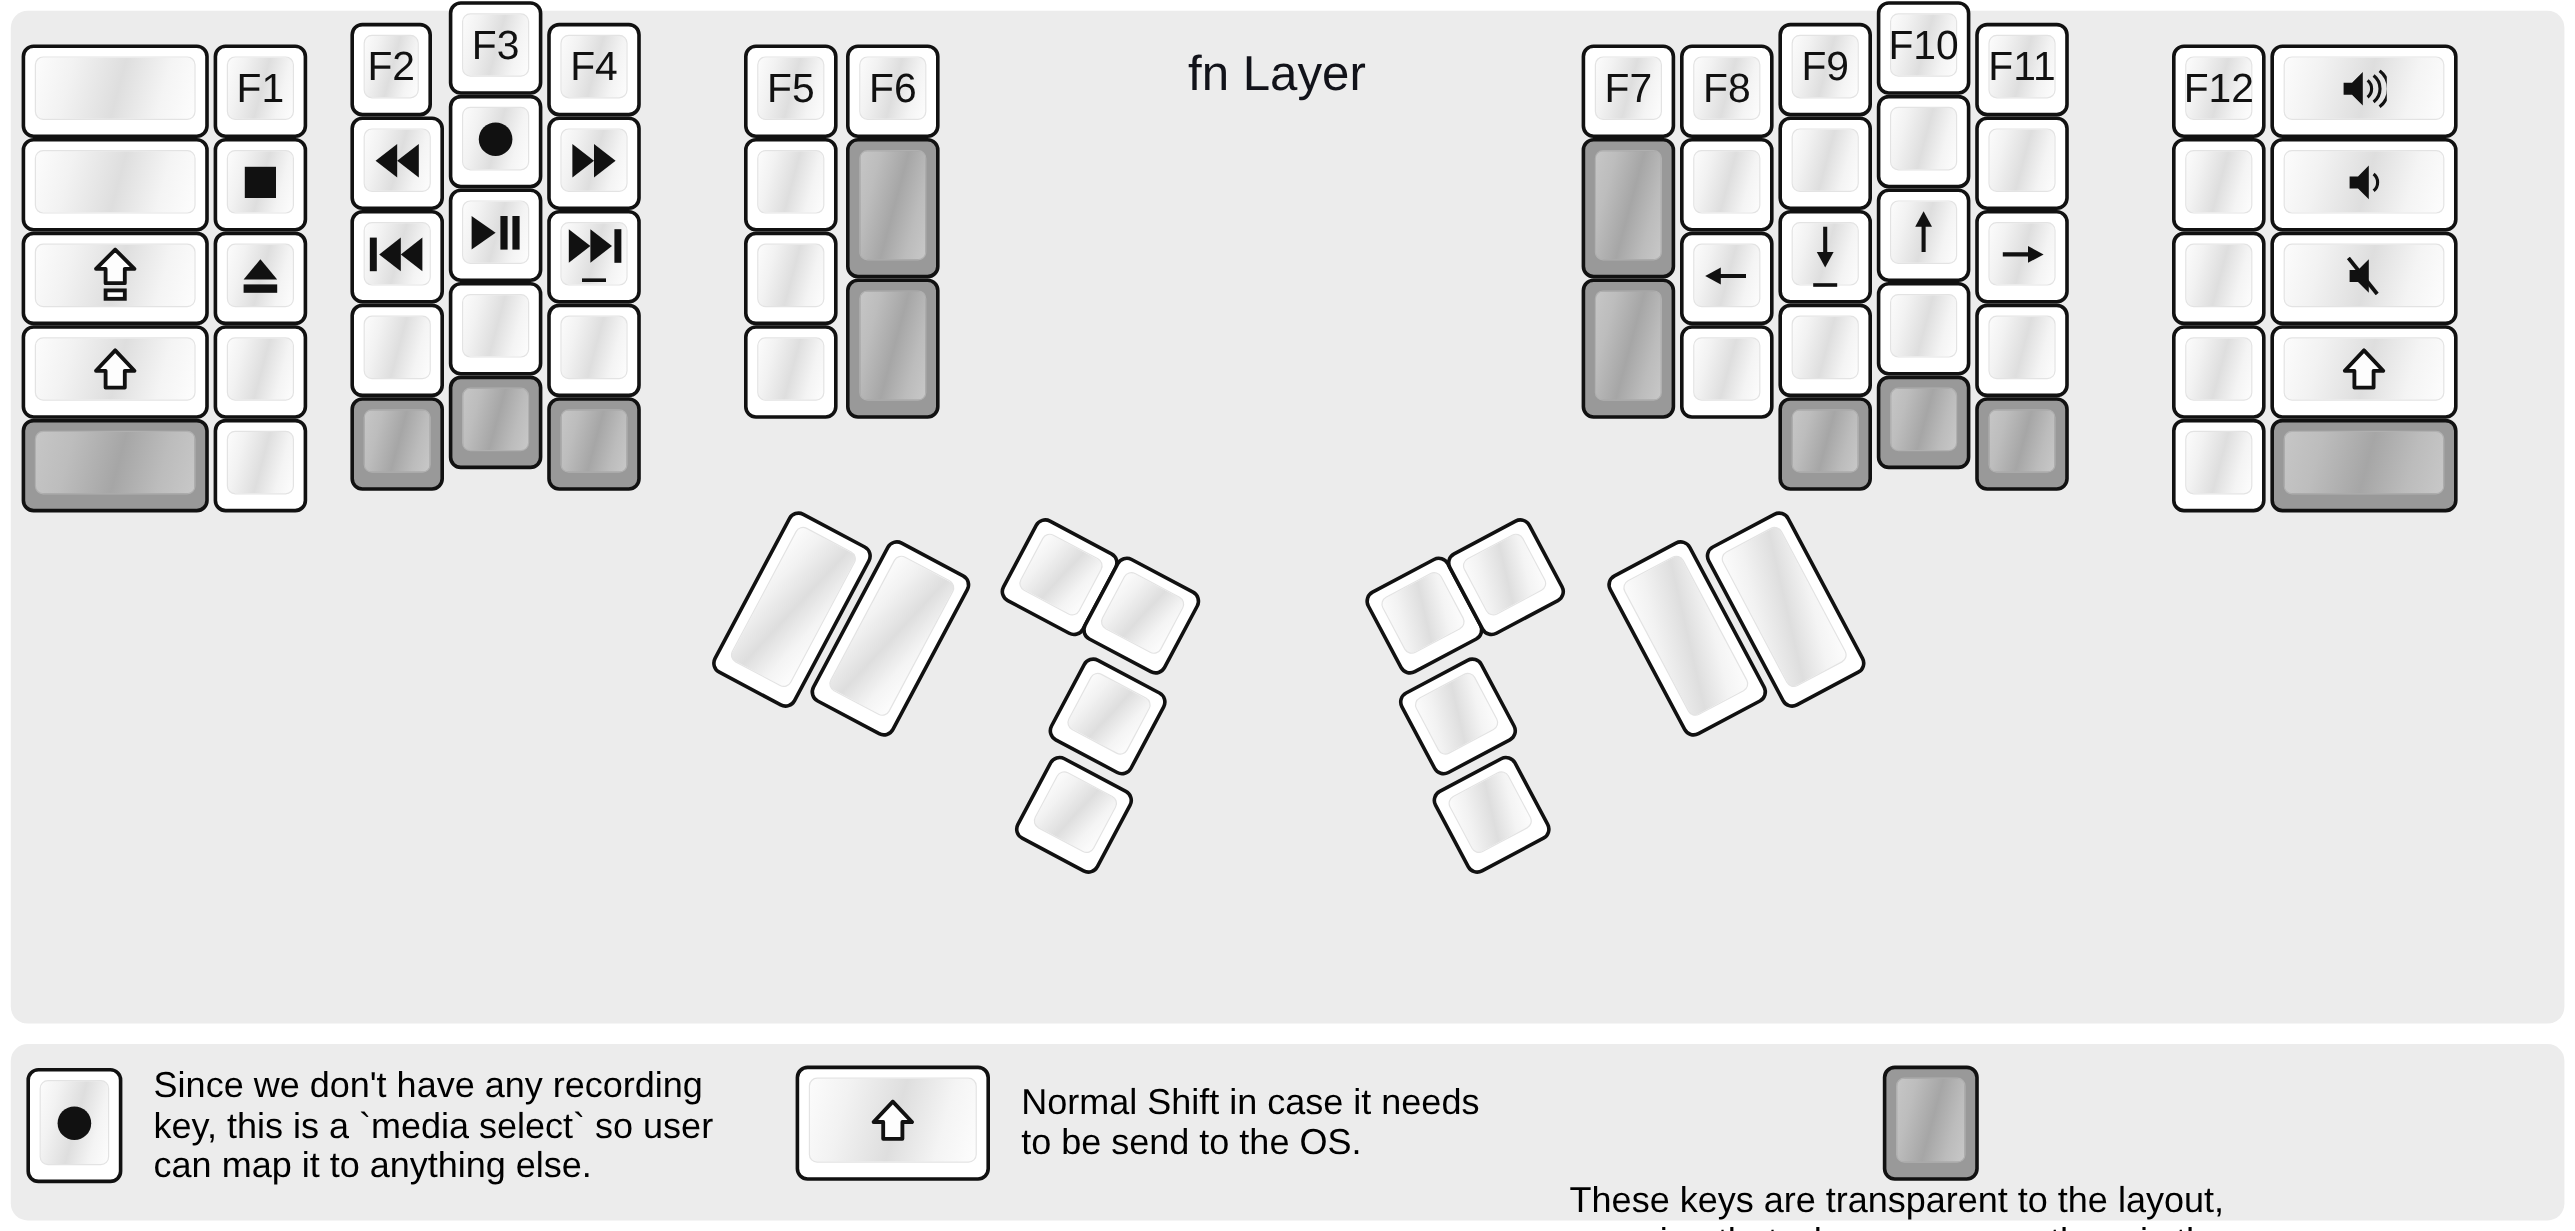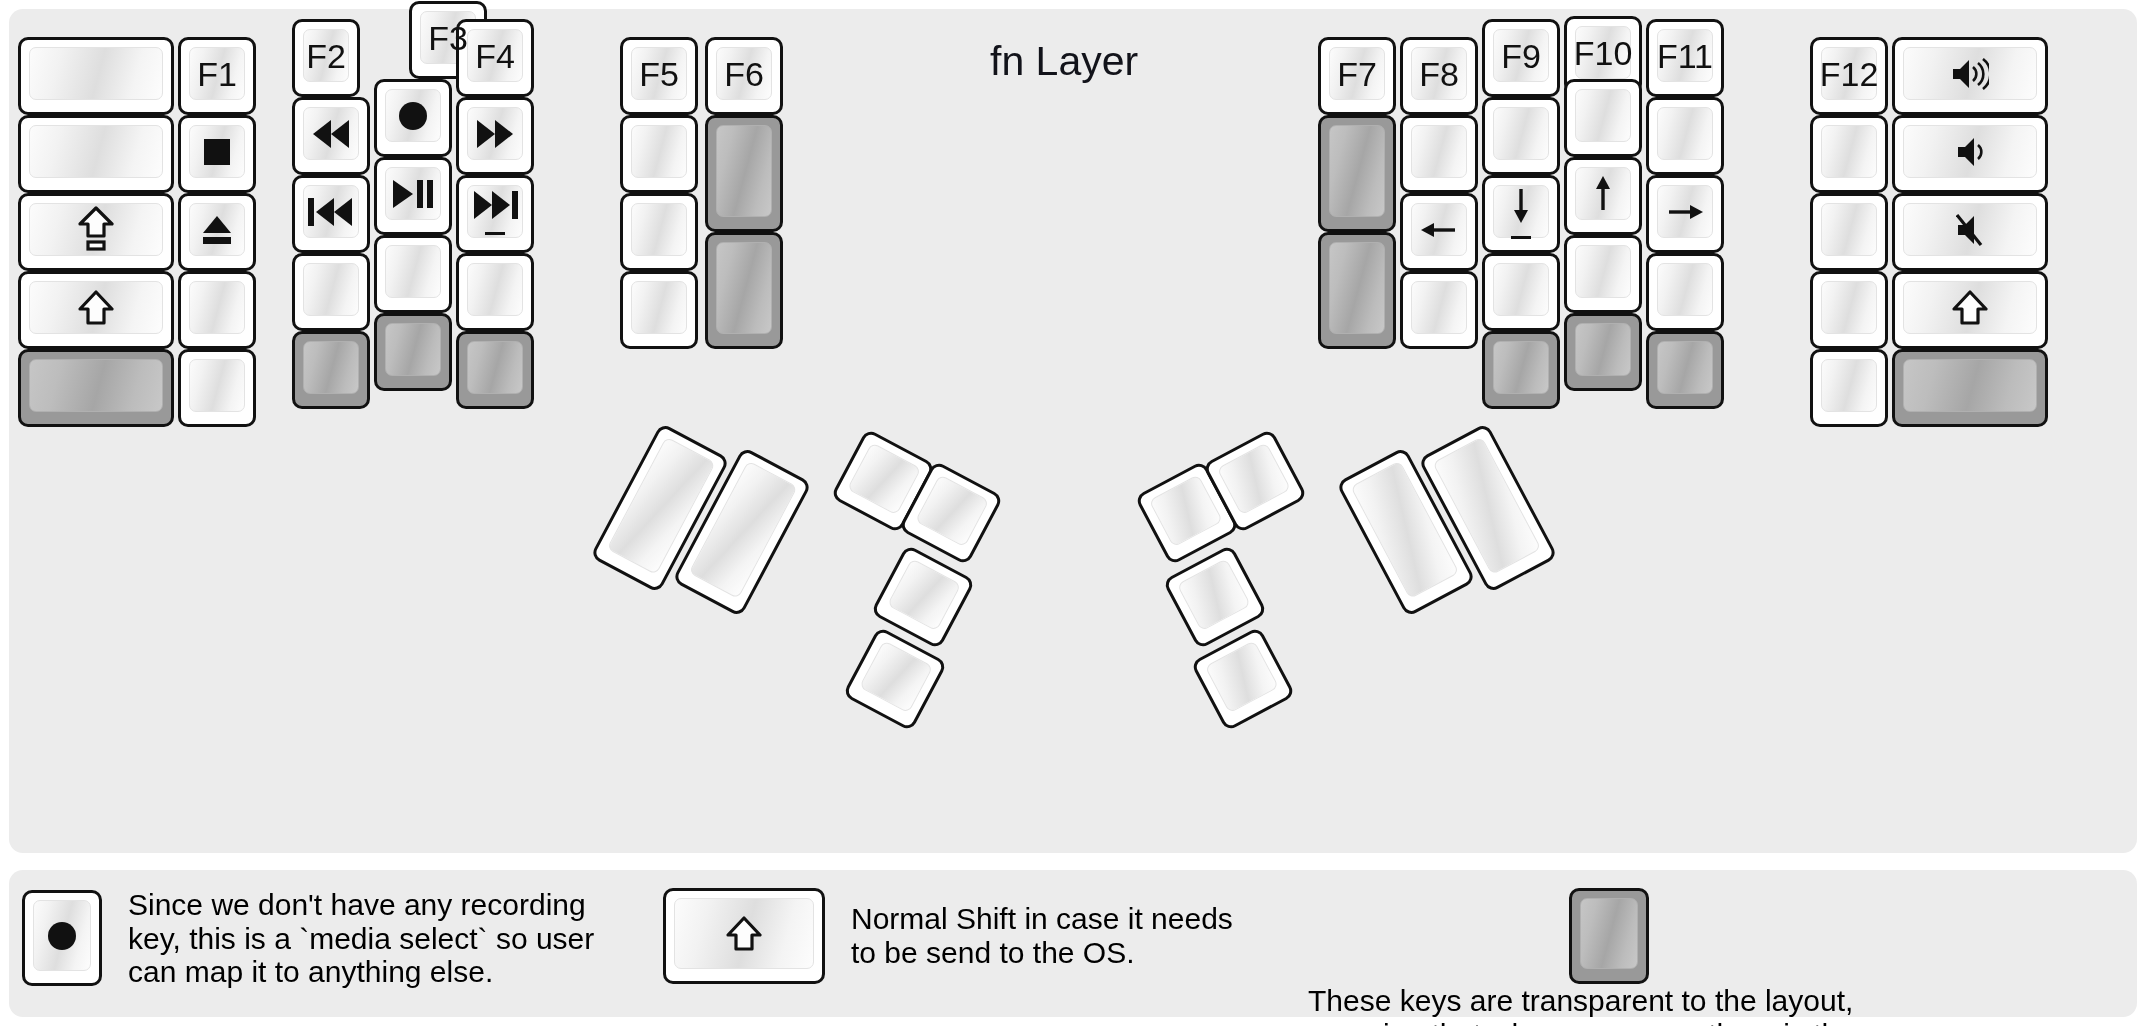--- a/index.html
+++ b/index.html
@@ -255,21 +255,21 @@
       <div class="key" style="left: 292px; top: 253px; width: 78px; height: 78px;">
         <div class="cap">
           <div class="legend-stack"></div>
         </div>
       </div>
       <div class="key transparent" style="left: 292px; top: 331px; width: 78px; height: 78px;">
         <div class="cap">
           <div class="legend-stack"></div>
         </div>
       </div>
-      <div class="key" style="left: 374px; top: 1px; width: 78px; height: 78px; margin-left: 35px;">
+      <div class="key" style="left: 374px; top: 1px; width: 78px; height: 78px;">
         <div class="cap">
           <div class="legend-stack">
             <span class="legend-txt">F3</span>
           </div>
         </div>
       </div>
       <div class="key" style="left: 374px; top: 79px; width: 78px; height: 78px;">
         <div class="cap">
           <div class="legend-stack">
             <span class="legend-txt">
@@ -459,21 +459,21 @@
       <div class="key" style="left: 1482px; top: 253px; width: 78px; height: 78px;">
         <div class="cap">
           <div class="legend-stack"></div>
         </div>
       </div>
       <div class="key transparent" style="left: 1482px; top: 331px; width: 78px; height: 78px;">
         <div class="cap">
           <div class="legend-stack"></div>
         </div>
       </div>
-      <div class="key" style="left: 1564px; top: 16px; width: 78px; height: 78px; padding-left: 26px;">
+      <div class="key" style="left: 1564px; top: 1px; width: 78px; height: 78px; padding-left: 26px;">
         <div class="cap">
           <div class="legend-stack">
             <span class="legend-txt">F10</span>
           </div>
         </div>
       </div>
       <div class="key" style="left: 1564px; top: 79px; width: 78px; height: 78px;">
         <div class="cap">
           <div class="legend-stack"></div>
         </div>

